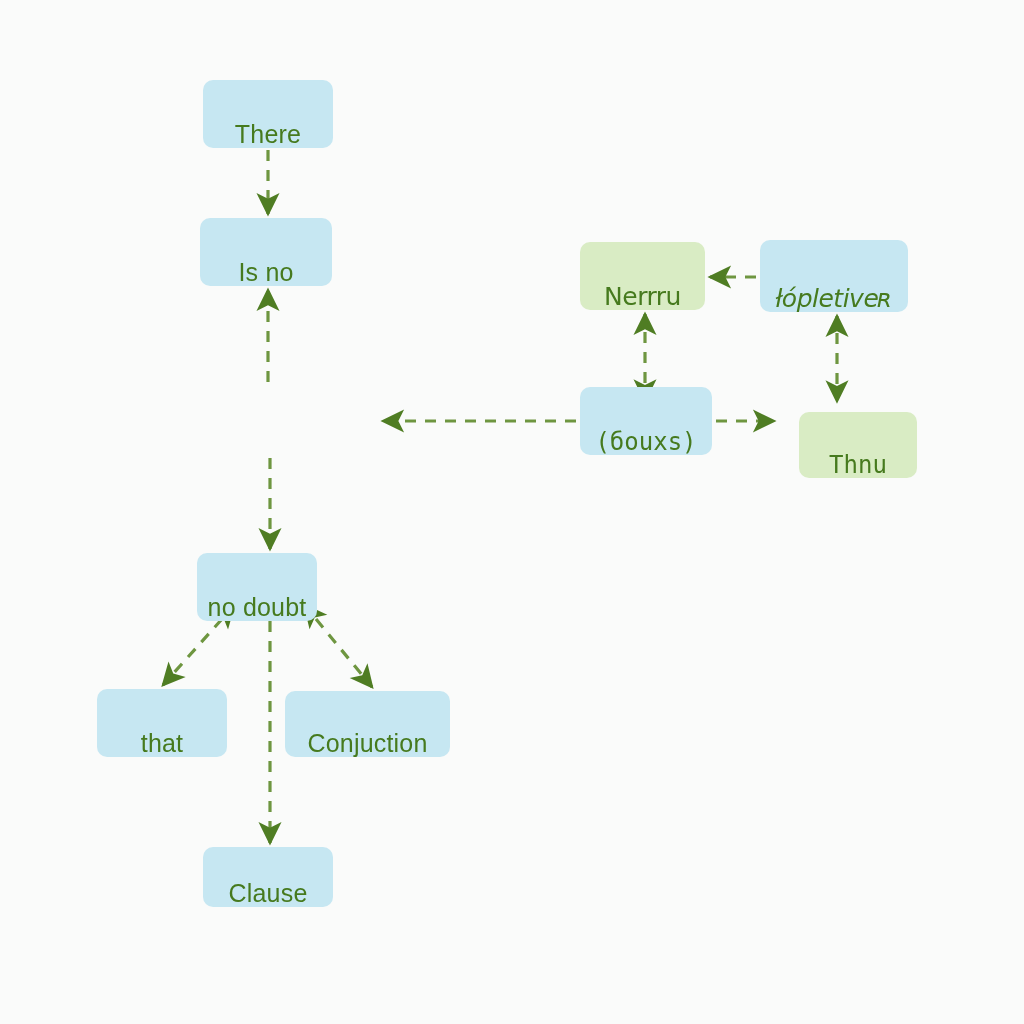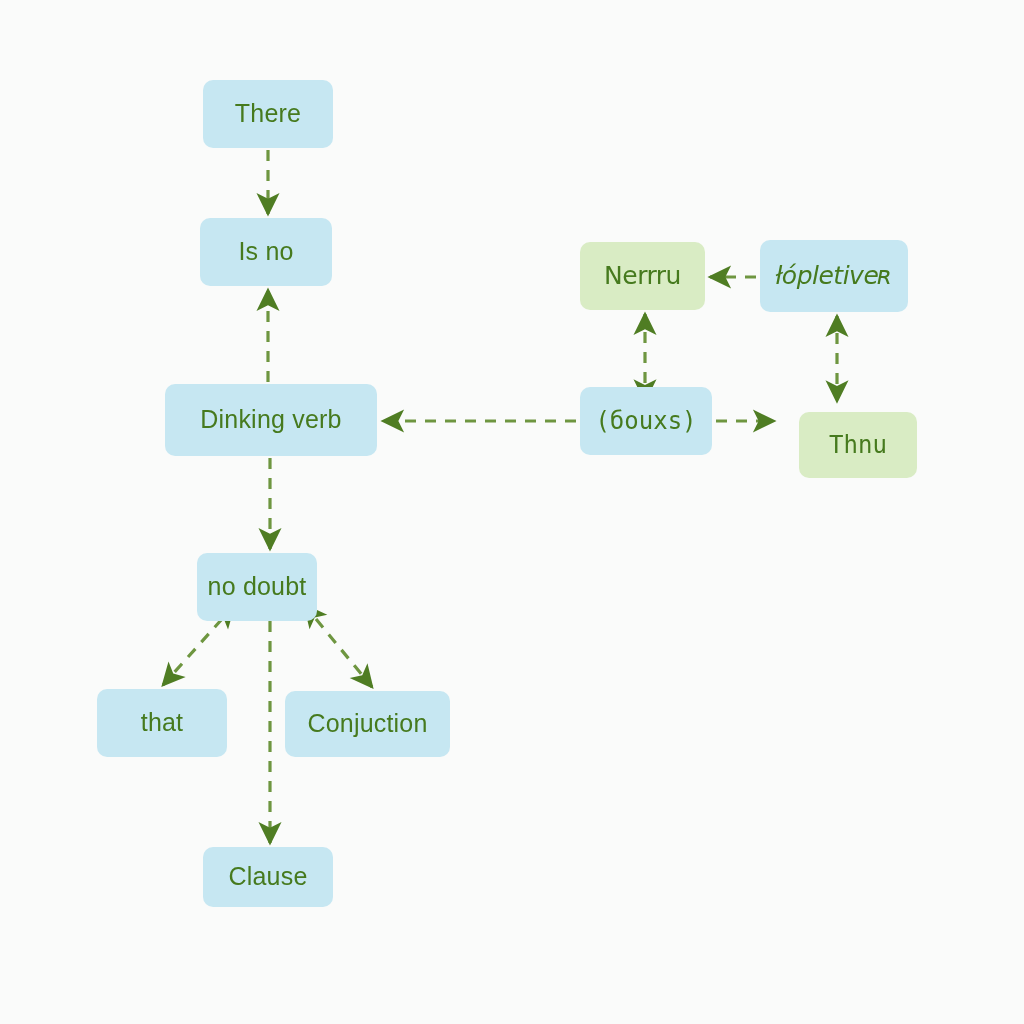--- a/index.html
+++ b/index.html
@@ -21,21 +21,21 @@
   #edge-layer {
     position: absolute;
     left: 0;
     top: 0;
     width: 1024px;
     height: 1024px;
   }
   .node {
     position: absolute;
     display: flex;
-    align-items: center;
+    align-items: flex-end;
     justify-content: center;
     border-radius: 10px;
     box-sizing: border-box;
     color: #467a1e;
     font-size: 25px;
     letter-spacing: 0.2px;
     text-align: center;
     line-height: 1.1;
     z-index: 2;
     white-space: nowrap;
@@ -101,23 +101,20 @@
   </svg>
 
   <div class="node blue" style="left:203px; top:80px; width:130px; height:68px;">
     <span class="label">There</span>
   </div>
 
   <div class="node blue" style="left:200px; top:218px; width:132px; height:68px;">
     <span class="label">Is no</span>
   </div>
 
-  <div class="node blue" style="left:165px; top:384px; width:212px; height:72px;">
-    <span class="label">Dinking verb</span>
-  </div>
 
   <div class="node blue" style="left:197px; top:553px; width:120px; height:68px;">
     <span class="label">no doubt</span>
   </div>
 
   <div class="node blue" style="left:285px; top:691px; width:165px; height:66px;">
     <span class="label">Conjuction</span>
   </div>
 
   <div class="node blue" style="left:97px; top:689px; width:130px; height:68px;">

